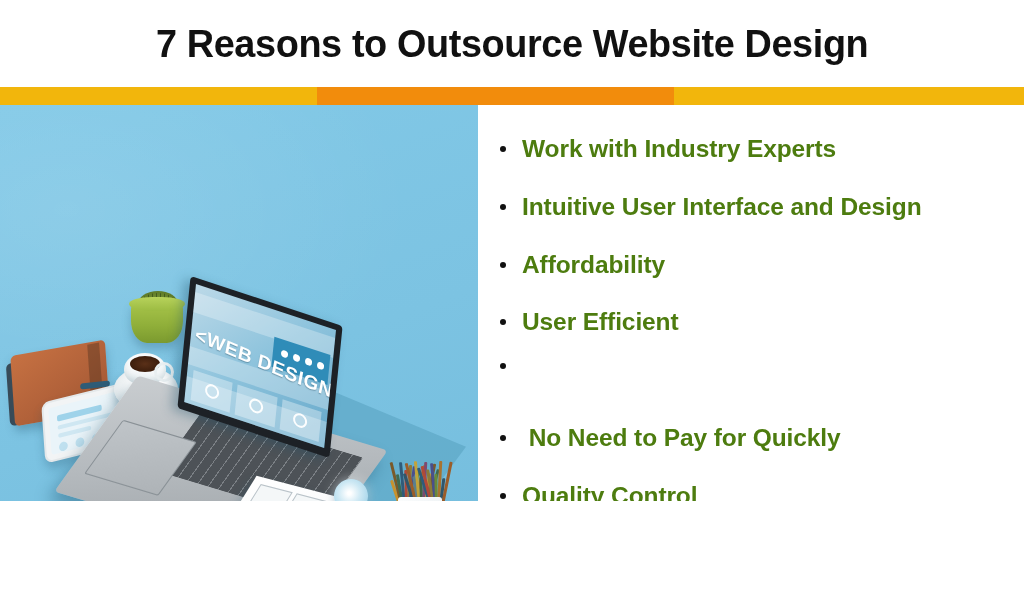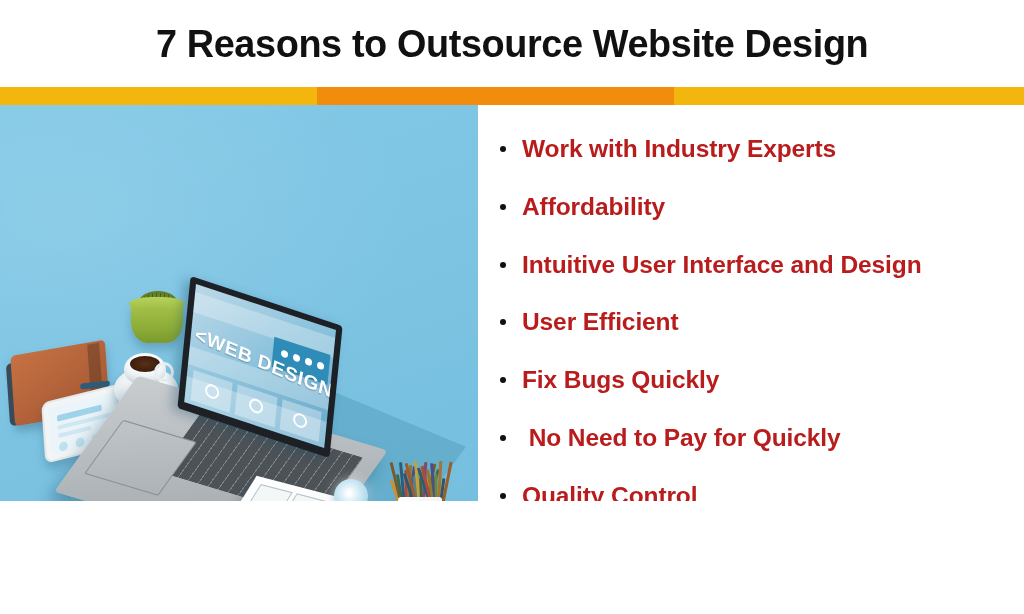--- a/index.html
+++ b/index.html
@@ -448,21 +448,21 @@
     border-radius: 50%;
     background: #111111;
     margin-right: 16px;
     position: relative;
     top: -5px;
   }
   .bullet-label {
     font-family: "Liberation Sans", sans-serif;
     font-size: 24.5px;
     font-weight: bold;
-    color: #b91c1c;
+    color: #4d7c0f;
     letter-spacing: -0.1px;
     white-space: pre;
     line-height: 1;
   }
 </style>
 </head>
 <body>
 
 <div class="slide">
 
@@ -613,33 +613,32 @@
   </div>
 
   <div class="bullets">
     <ul class="bullet-list">
       <li class="bullet-item">
         <span class="bullet-dot"></span>
         <span class="bullet-label">Work with Industry Experts</span>
       </li>
       <li class="bullet-item">
         <span class="bullet-dot"></span>
-        <span class="bullet-label">Affordability</span>
+        <span class="bullet-label">Intuitive User Interface and Design</span>
       </li>
       <li class="bullet-item">
         <span class="bullet-dot"></span>
-        <span class="bullet-label">Intuitive User Interface and Design</span>
+        <span class="bullet-label">Affordability</span>
       </li>
       <li class="bullet-item">
         <span class="bullet-dot"></span>
         <span class="bullet-label">User Efficient</span>
       </li>
       <li class="bullet-item">
         <span class="bullet-dot"></span>
-        <span class="bullet-label">Fix Bugs Quickly</span>
       </li>
       <li class="bullet-item">
         <span class="bullet-dot"></span>
         <span class="bullet-label"> No Need to Pay for Quickly</span>
       </li>
       <li class="bullet-item">
         <span class="bullet-dot"></span>
         <span class="bullet-label">Quality Control</span>
       </li>
     </ul>

